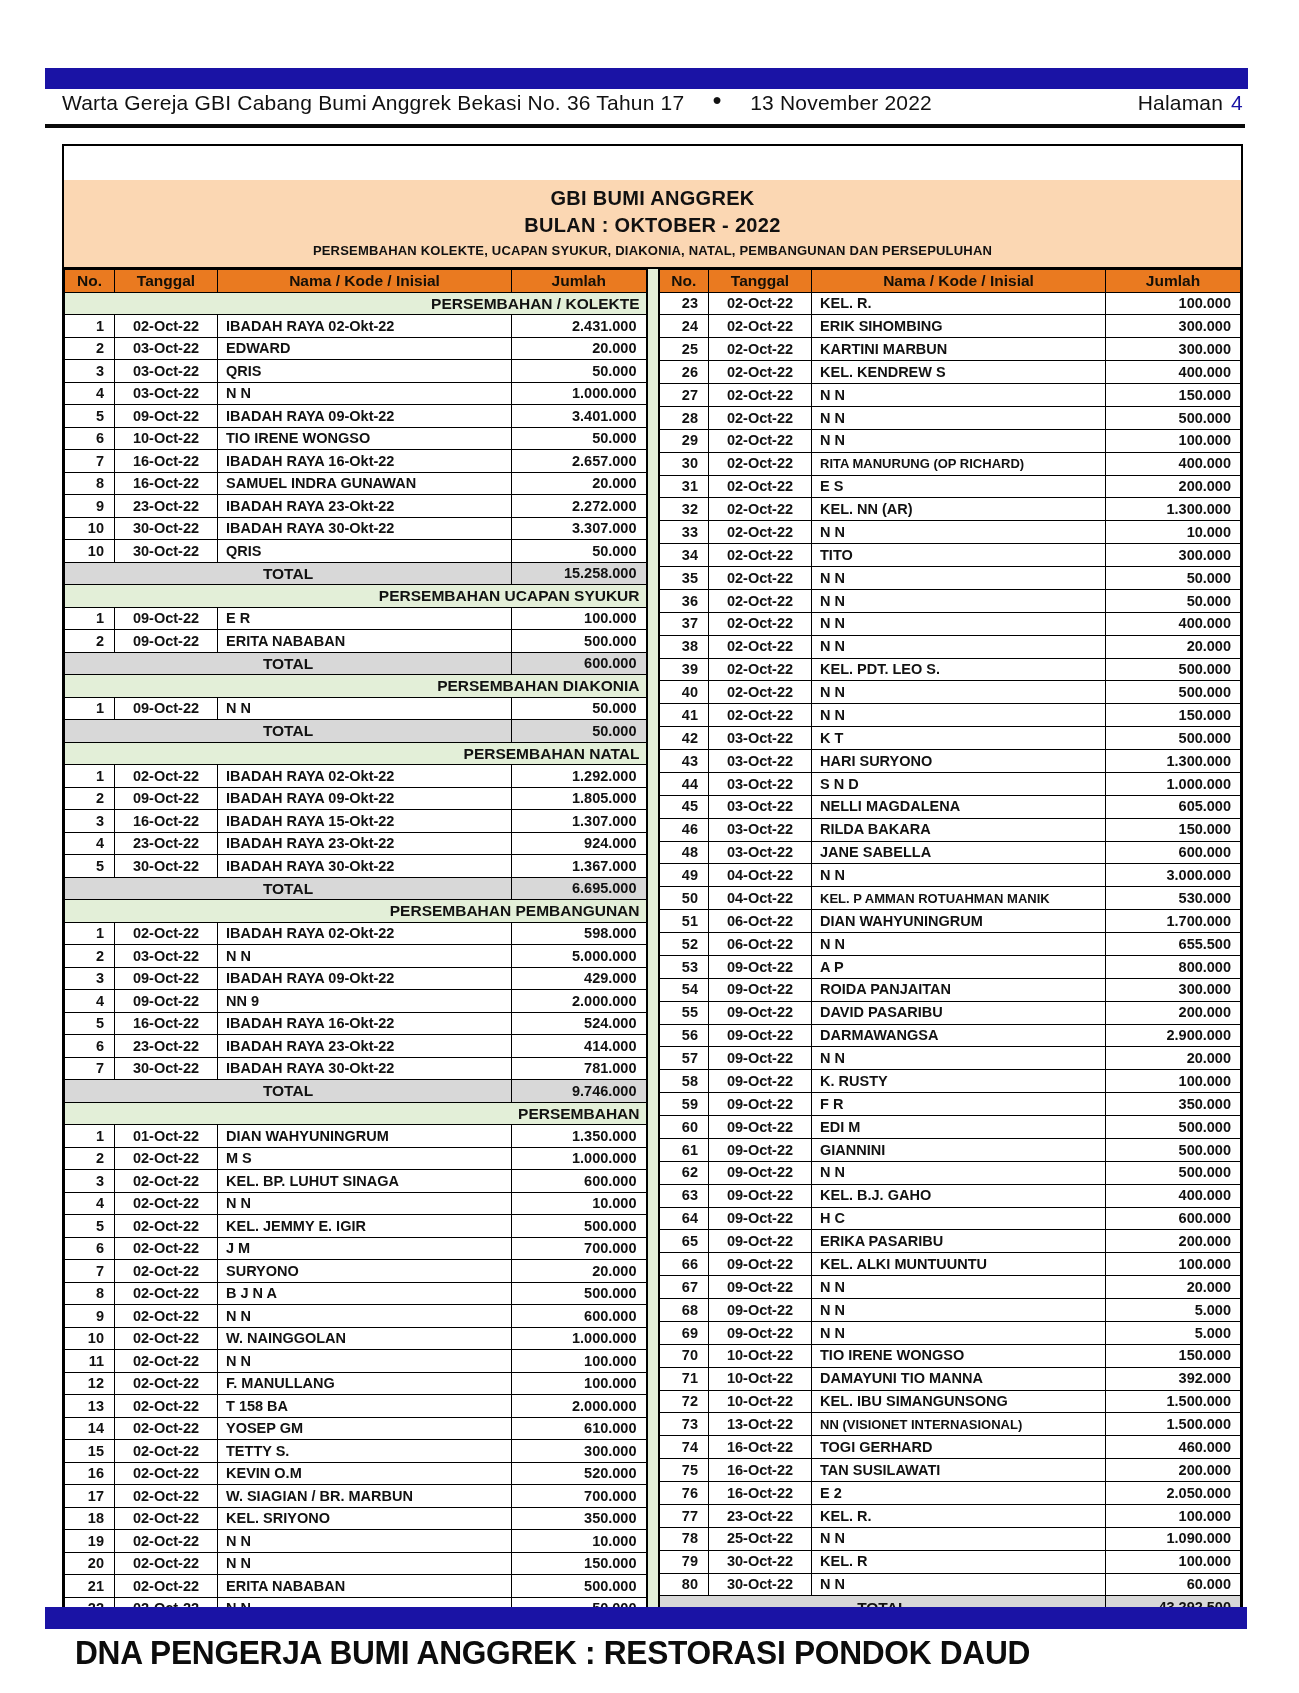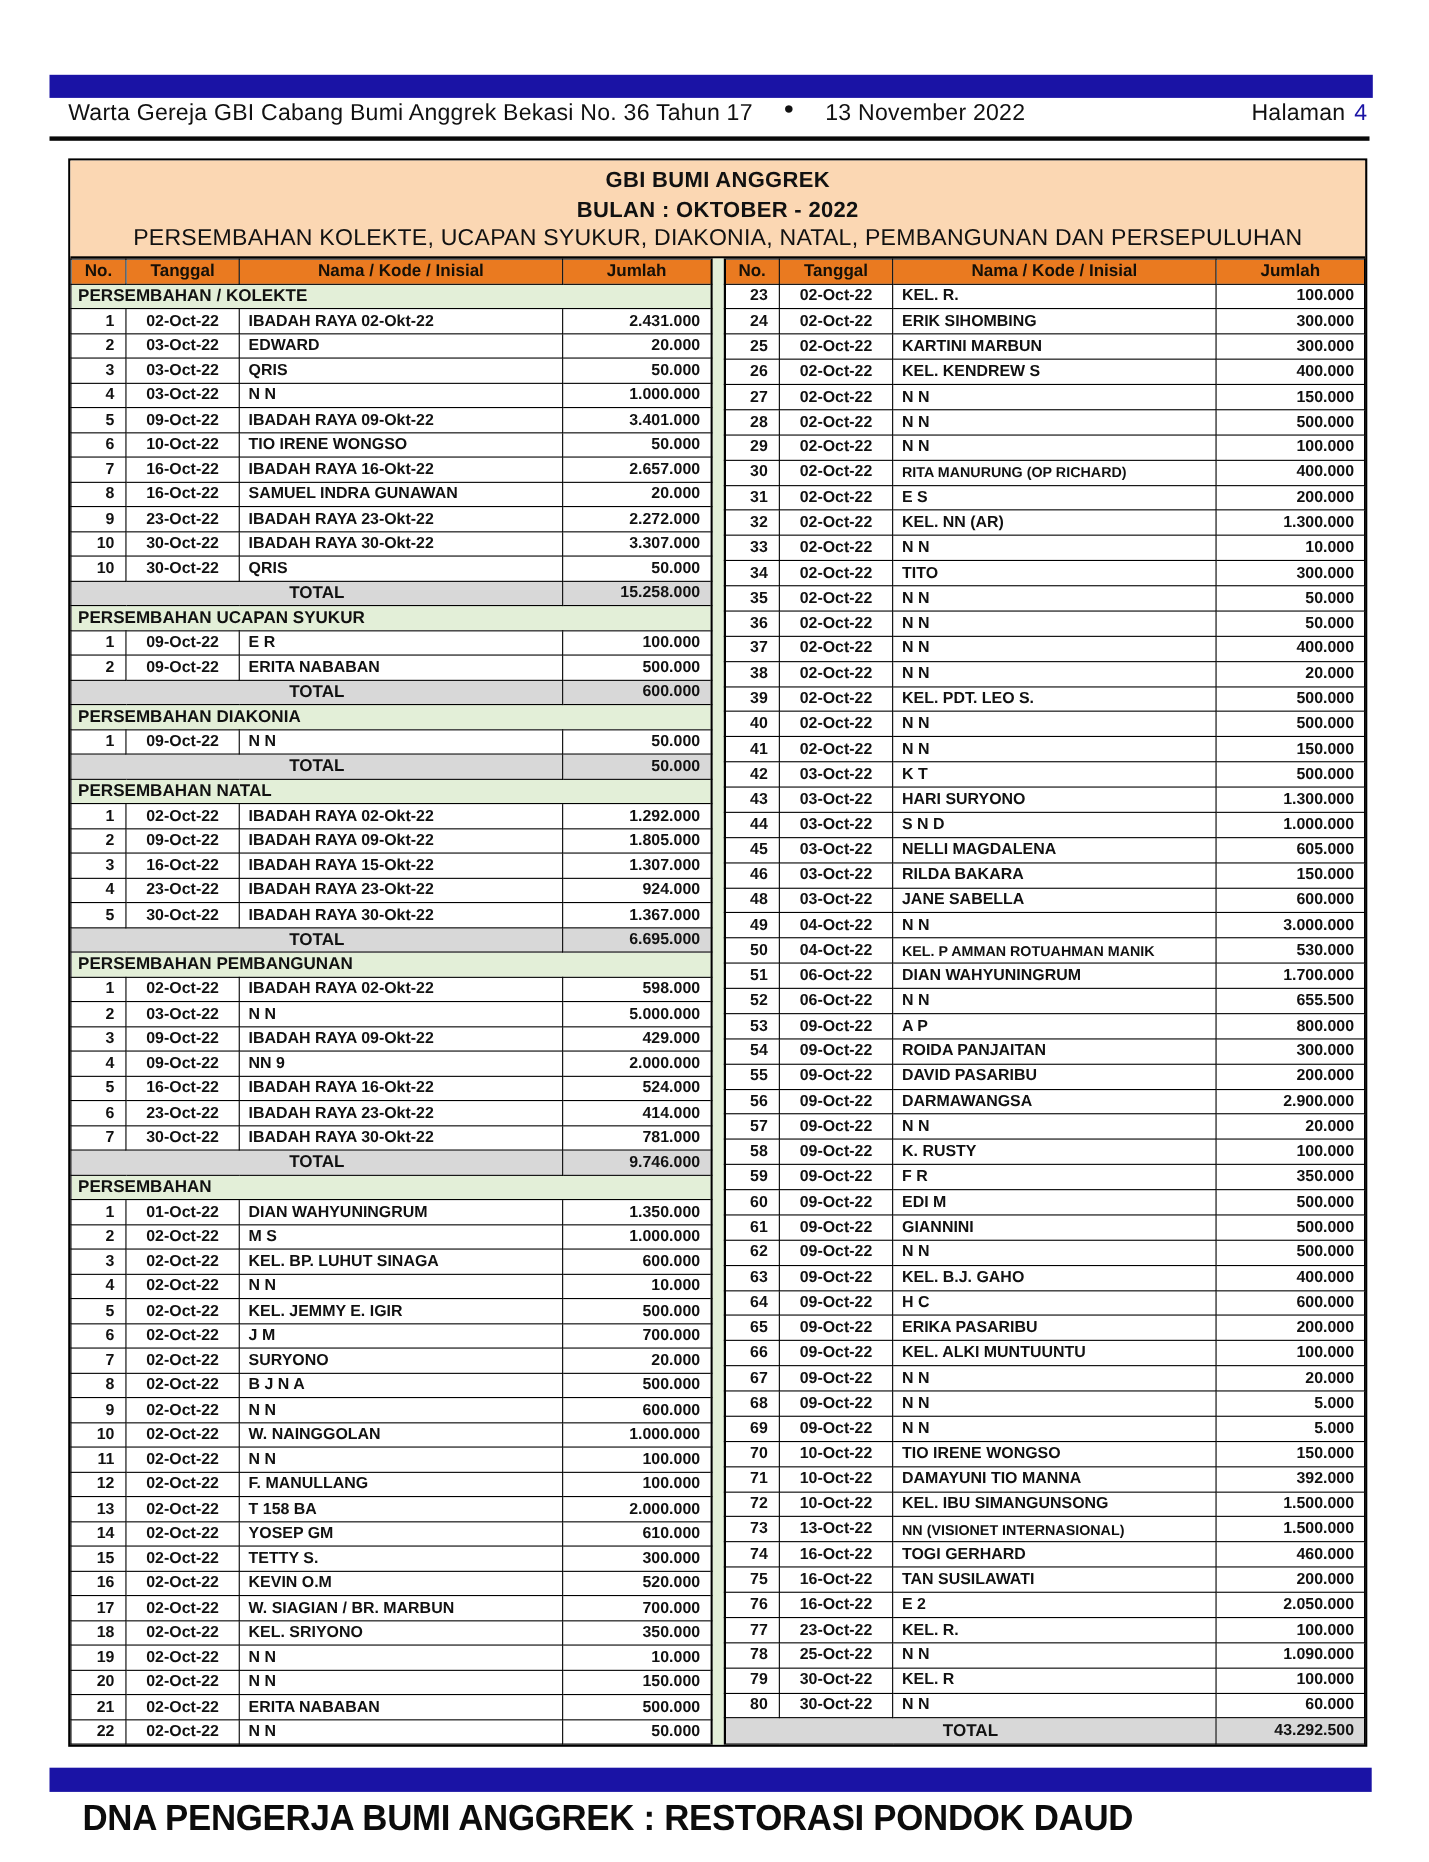--- a/index.html
+++ b/index.html
@@ -26,26 +26,27 @@
     border-top:4px solid #0a0a0a;
   }
   .sheet {
     position:absolute; left:62px; top:144px; width:1181px;
     border:2px solid #000;
   }
   .title-block {
     background:var(--peach,#fbd7b3);
     text-align:center; padding:5px 0 4px 0;
     border-bottom:2px solid #000;
+    margin-top:34px;
   }
   .title-block .t1, .title-block .t2 {
     font-size:20px; font-weight:bold; line-height:27px; letter-spacing:0.3px;
   }
   .title-block .t3 {
-    font-size:21px; font-weight:normal; line-height:24px; letter-spacing:0.2px;
+    font-size:13px; font-weight:bold; line-height:24px; letter-spacing:0.2px;
   }
   .tables-row { display:flex; }
   .gutter {
     width:13px; background:var(--green,#e3efd8);
   }
   table {
     border-collapse:collapse; table-layout:fixed;
     width:582px; height:1351px;
   }
   table.left  { border-right:2px solid #000; }
@@ -62,21 +63,21 @@
   th {
     background:var(--orange,#ea7a20); color:#151008;
     font-size:15.5px; 
   }
   td.no     { text-align:right; padding-right:10px; }
   td.date   { text-align:center; }
   td.name   { text-align:left;  padding-left:8px; }
   td.amount { text-align:right; padding-right:9px; }
   td.name.small { font-size:13px; }
   tr.section td {
-    background:var(--green,#e3efd8); text-align:left; font-size:15.5px;
+    background:var(--green,#e3efd8); text-align:right; font-size:15.5px;
   }
   tr.total td { background:var(--gray,#d8d8d8); }
   tr.total td.total-label { text-align:center; font-size:15.5px; }
   .botbar {
     position:absolute; left:45px; top:1607px; width:1202px; height:22px;
     background:var(--navy,#1a13a5);
   }
   .footer-line {
     position:absolute; left:75px; top:1634px; width:1180px;
     font-size:33px; font-weight:bold; letter-spacing:-0.3px;

